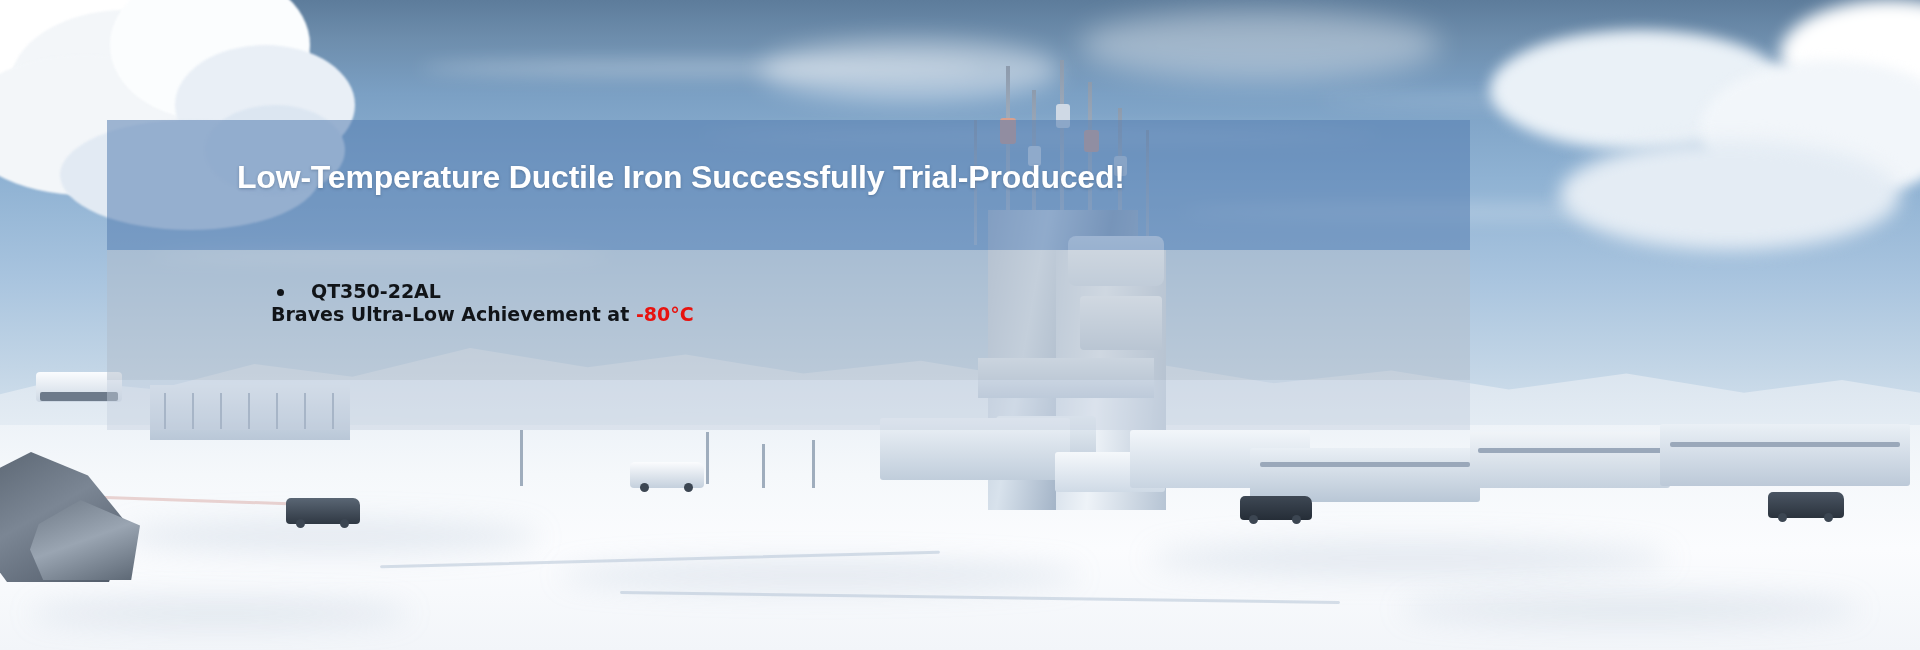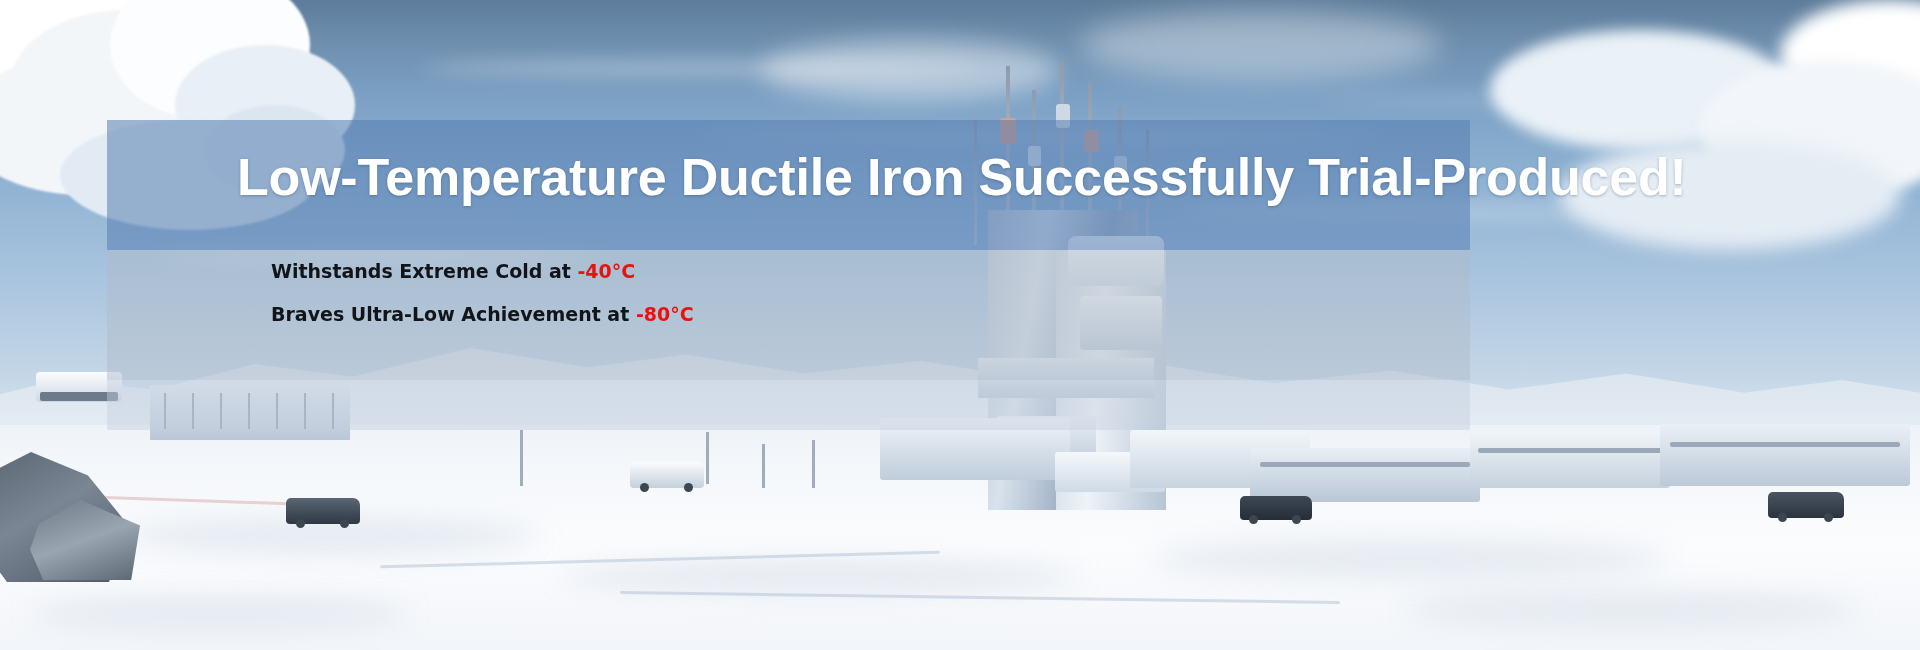--- a/index.html
+++ b/index.html
@@ -164,21 +164,21 @@
     position:absolute;left:130px;top:36px;width:1240px;
     color:#ffffff;
     font-family:"Liberation Sans", sans-serif;
     font-weight:bold;
     font-size:40px;
     line-height:42px;
     letter-spacing:-.2px;
     white-space:nowrap;
     text-shadow:0 1px 3px rgba(40,60,90,.35);
   }
-  .headline .l2{font-size:52px;}
+  .headline .l2{font-size:32px;}
 
   .bullets{
     position:absolute;left:170px;top:140px;width:1100px;
     color:#111418;
     font-family:"DejaVu Sans", sans-serif;
     font-weight:bold;
     font-size:19px;
     line-height:23px;
   }
   .bullet-row{margin-bottom:20px;}
@@ -308,26 +308,27 @@
     <div class="band-body"></div>
     <div class="band-foot"></div>
 
     <div class="headline">
       <div class="l2">Low-Temperature Ductile Iron Successfully Trial-Produced!</div>
     </div>
 
     <div class="bullets">
 
       <div class="bullet-row">
-        <span class="b-desc">
-          <span>Withstands Extreme Cold at </span><span class="temp">-40°C</span>
+      </div>
+
+      <div class="bullet-row">
+        <span class="b-title">
+          <span class="dot"></span>
+          <span>QT350-22AL</span>
         </span>
-      </div>
-
-      <div class="bullet-row">
         <span class="b-desc">
           <span>Braves Ultra-Low Achievement at </span><span class="temp">-80°C</span>
         </span>
       </div>
 
     </div>
   </div>
 
 </div>
 

